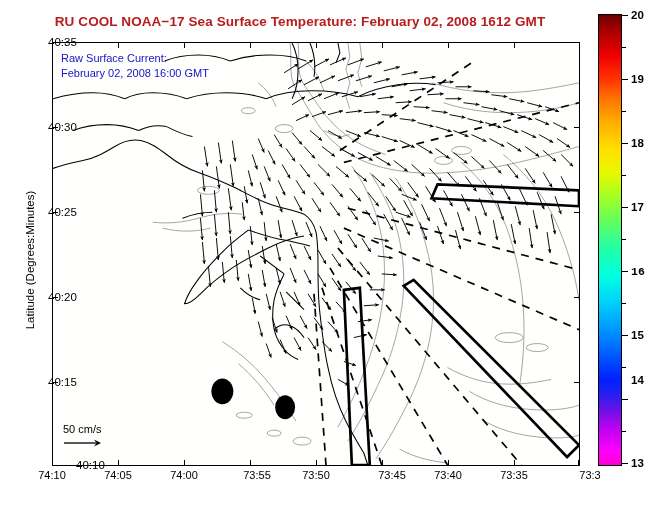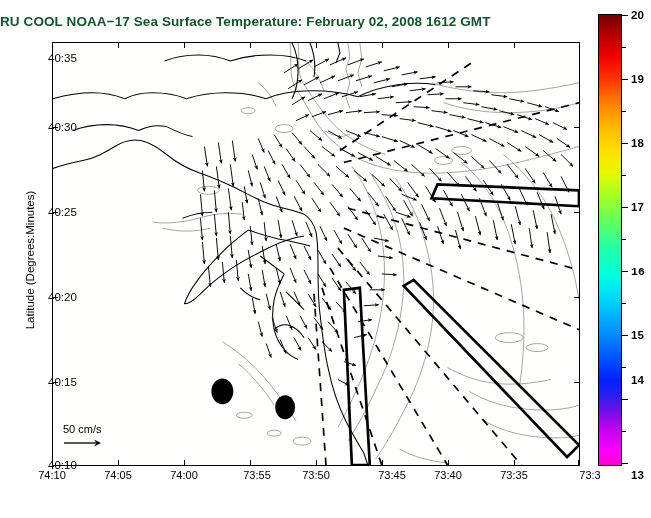--- a/index.html
+++ b/index.html
@@ -2,22 +2,22 @@
 <html><head>
 <meta charset="utf-8">
 <style>
   html,body{margin:0;padding:0;background:#ffffff;}
   body{width:651px;height:518px;position:relative;overflow:hidden;
        font-family:"Liberation Sans",sans-serif;}
 
   #fig{position:absolute;left:0;top:0;width:651px;height:518px;background:#fff;}
 
   
-  #title{position:absolute;left:0;top:14px;width:600px;
-         font-size:13.5px;font-weight:bold;color:#14532d;letter-spacing:.1px;
+  #title{position:absolute;left:0;top:14px;width:600px;text-align:center;
+         font-size:13.5px;font-weight:bold;color:#b91c1c;letter-spacing:.1px;
          white-space:nowrap;}
 
   
   #axes{position:absolute;left:52px;top:42px;width:528px;height:424px;
         border:1.4px solid #000;box-sizing:border-box;background:#fffffe;
         overflow:hidden;}
 
   #mapsvg{position:absolute;left:0;top:0;width:100%;height:100%;}
 
   
@@ -394,20 +394,24 @@
         <path d="M270,246 L330,424"></path>
         <path d="M262,252 L274,424"></path>
       </g>
 
       <g fill="#000000">
         <ellipse cx="170" cy="350" rx="11" ry="13"></ellipse>
         <ellipse cx="233" cy="366" rx="10" ry="12"></ellipse>
       </g>
     </svg>
 
+    <div id="annot">
+      <div>Raw Surface Current:</div>
+      <div>February 02, 2008 16:00 GMT</div>
+    </div>
 
     <div id="scalebar">
       <span>50 cm/s</span>
       <span class="arrowwrap">
         <svg width="40" height="10" viewBox="0 0 40 10">
           <path d="M1,5 L33,5" stroke="#000" stroke-width="1.3" fill="none"></path>
           <path d="M31,1.6 L38,5 L31,8.4 L33.5,5 z" fill="#000"></path>
         </svg>
       </span>
     </div>
@@ -451,26 +455,26 @@
     <div class="tick yt" style="left:52px;top:297px;"></div>
     <div class="tick yt" style="left:52px;top:382px;"></div>
     <div class="tick yt" style="left:52px;top:465px;"></div>
 
     <div class="tick yt" style="left:574px;top:42px;"></div>
     <div class="tick yt" style="left:574px;top:127px;"></div>
     <div class="tick yt" style="left:574px;top:212px;"></div>
     <div class="tick yt" style="left:574px;top:297px;"></div>
     <div class="tick yt" style="left:574px;top:382px;"></div>
 
-    <div class="ylab" style="top:42px;margin-top:16px;">40:35</div>
+    <div class="ylab" style="top:42px;">40:35</div>
     <div class="ylab" style="top:127px;">40:30</div>
     <div class="ylab" style="top:212px;">40:25</div>
     <div class="ylab" style="top:297px;">40:20</div>
     <div class="ylab" style="top:382px;">40:15</div>
-    <div class="ylab" style="top:465px;">40:10</div>
+    <div class="ylab" style="top:465px;margin-left:28px;">40:10</div>
   </div>
 
   <div id="yaxisname">Latitude (Degrees:Minutes)</div>
 
   <div id="cbar"></div>
 
   <div id="cbticks">
     <div class="cbtick" style="top:15px;"></div>
     <div class="cbtick minor" style="top:47px;"></div>
     <div class="cbtick" style="top:79px;"></div>
@@ -487,16 +491,16 @@
     <div class="cbtick minor" style="top:431px;"></div>
     <div class="cbtick" style="top:463px;"></div>
 
     <div class="cblab" style="top:15px;">20</div>
     <div class="cblab" style="top:79px;">19</div>
     <div class="cblab" style="top:143px;">18</div>
     <div class="cblab" style="top:207px;">17</div>
     <div class="cblab" style="top:271px;font-family:Liberation Mono, monospace;">16</div>
     <div class="cblab" style="top:335px;">15</div>
     <div class="cblab" style="top:380px;">14</div>
-    <div class="cblab" style="top:463px;margin-top:12px;">13</div>
+    <div class="cblab" style="top:463px;">13</div>
   </div>
 
 </div>
 
 </body></html>

